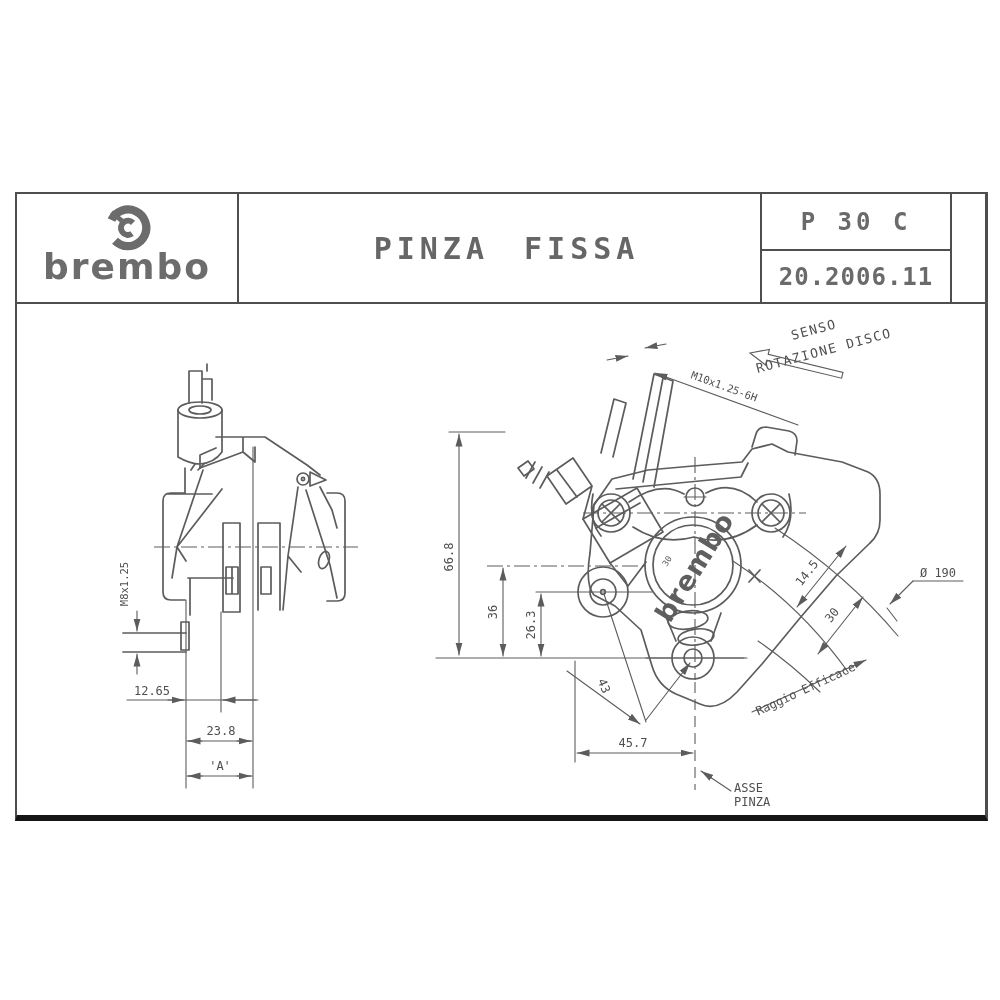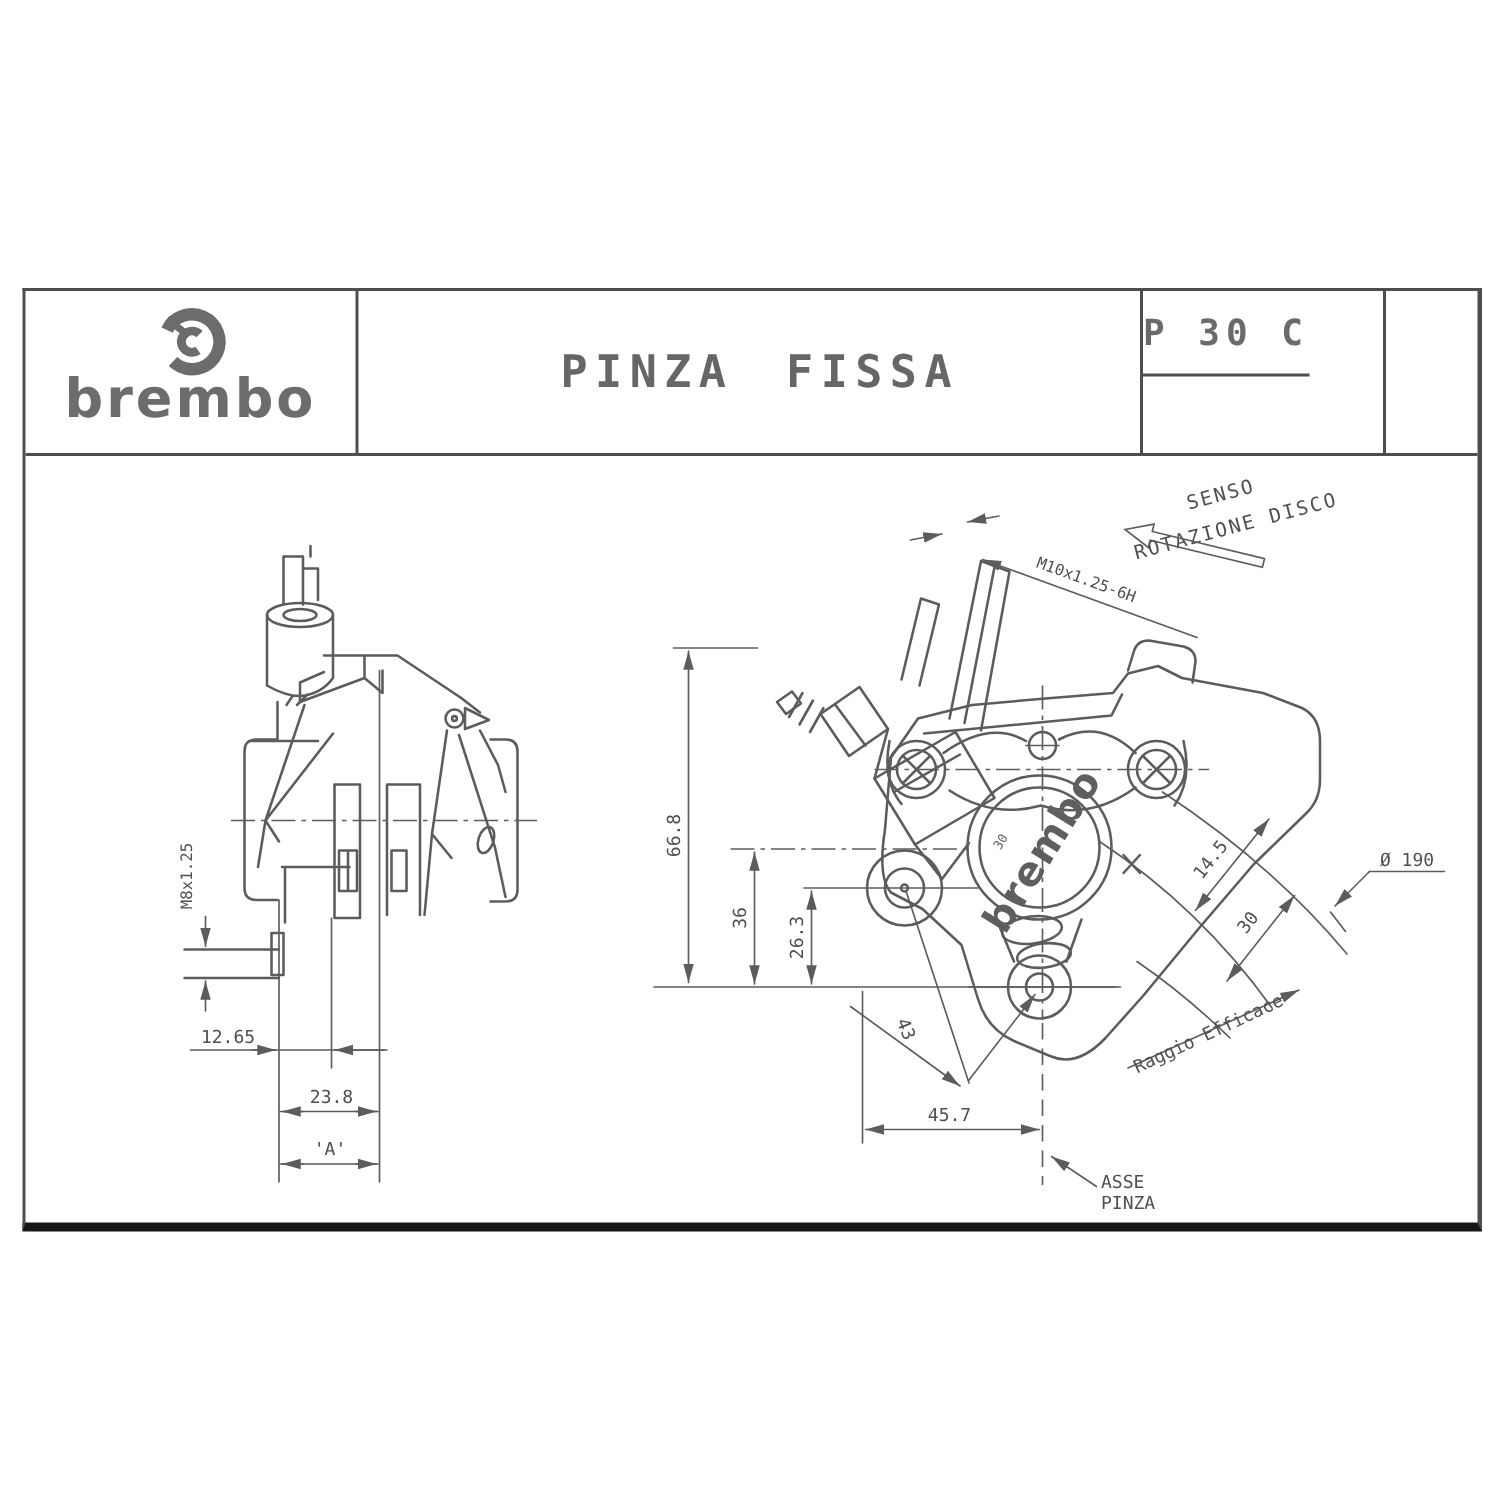--- a/index.html
+++ b/index.html
@@ -9,21 +9,21 @@
          border:2px solid #4e4e4e;border-bottom:6px solid #161616;border-right:3px solid #4e4e4e;}
   .titlebar{display:flex;height:110px;border-bottom:2px solid #4e4e4e;box-sizing:border-box;}
   .cell{box-sizing:border-box;height:100%;}
   .logo-cell{width:222px;border-right:2px solid #4e4e4e;position:relative;}
   .logo-mark{position:absolute;left:81px;top:9px;}
   .logo-text{position:absolute;left:0;top:52px;width:100%;text-align:center;
              font-family:"DejaVu Sans",sans-serif;font-weight:bold;font-size:36px;
              color:#6c6c6c;letter-spacing:2px;}
   .title-cell{width:523px;border-right:2px solid #4e4e4e;display:flex;align-items:center;justify-content:center;}
   .title-text{font-weight:bold;font-size:30px;letter-spacing:5px;color:#666;word-spacing:12px;margin-left:14px;}
-  .code-cell{width:162px;border-right:2px solid #4e4e4e;display:flex;flex-direction:row;}
+  .code-cell{width:190px;border-right:2px solid #4e4e4e;display:flex;flex-direction:column;}
   .code-top{height:57px;border-bottom:2px solid #4e4e4e;box-sizing:border-box;display:flex;
             align-items:center;justify-content:center;font-weight:bold;font-size:24px;
             letter-spacing:4px;color:#6a6a6a;}
   .code-bottom{flex:1;display:flex;align-items:center;justify-content:center;font-weight:bold;
             font-size:24px;letter-spacing:1px;color:#6a6a6a;}
   .end-cell{flex:1;}
   svg.drawing{position:absolute;left:0;top:0;width:1000px;height:1000px;}
   svg.drawing *{vector-effect:none;}
   .obj{stroke:#5c5c5c;stroke-width:1.7;fill:none;stroke-linecap:round;stroke-linejoin:round;}
   .thin{stroke:#5c5c5c;stroke-width:1.1;fill:none;stroke-linecap:round;}
@@ -50,20 +50,21 @@
             <path d="M10 8 L20 16" stroke-width="4"></path>
           </g>
         </svg>
         <div class="logo-text">brembo</div>
       </div>
       <div class="cell title-cell">
         <span class="title-text">PINZA FISSA</span>
       </div>
       <div class="cell code-cell">
         <div class="code-top">P 30 C</div>
+        <div class="code-bottom">20.2006.11</div>
       </div>
       <div class="cell end-cell"></div>
     </div>
   </div>
 
   <svg class="drawing" viewBox="0 0 1000 1000">
     <defs>
       <marker id="ah" orient="auto-start-reverse" markerUnits="userSpaceOnUse" markerWidth="14" markerHeight="10" refX="12.5" refY="4.5">
         <path d="M0 1 L12.5 4.5 L0 8 Z" fill="#5c5c5c"></path>
       </marker>

